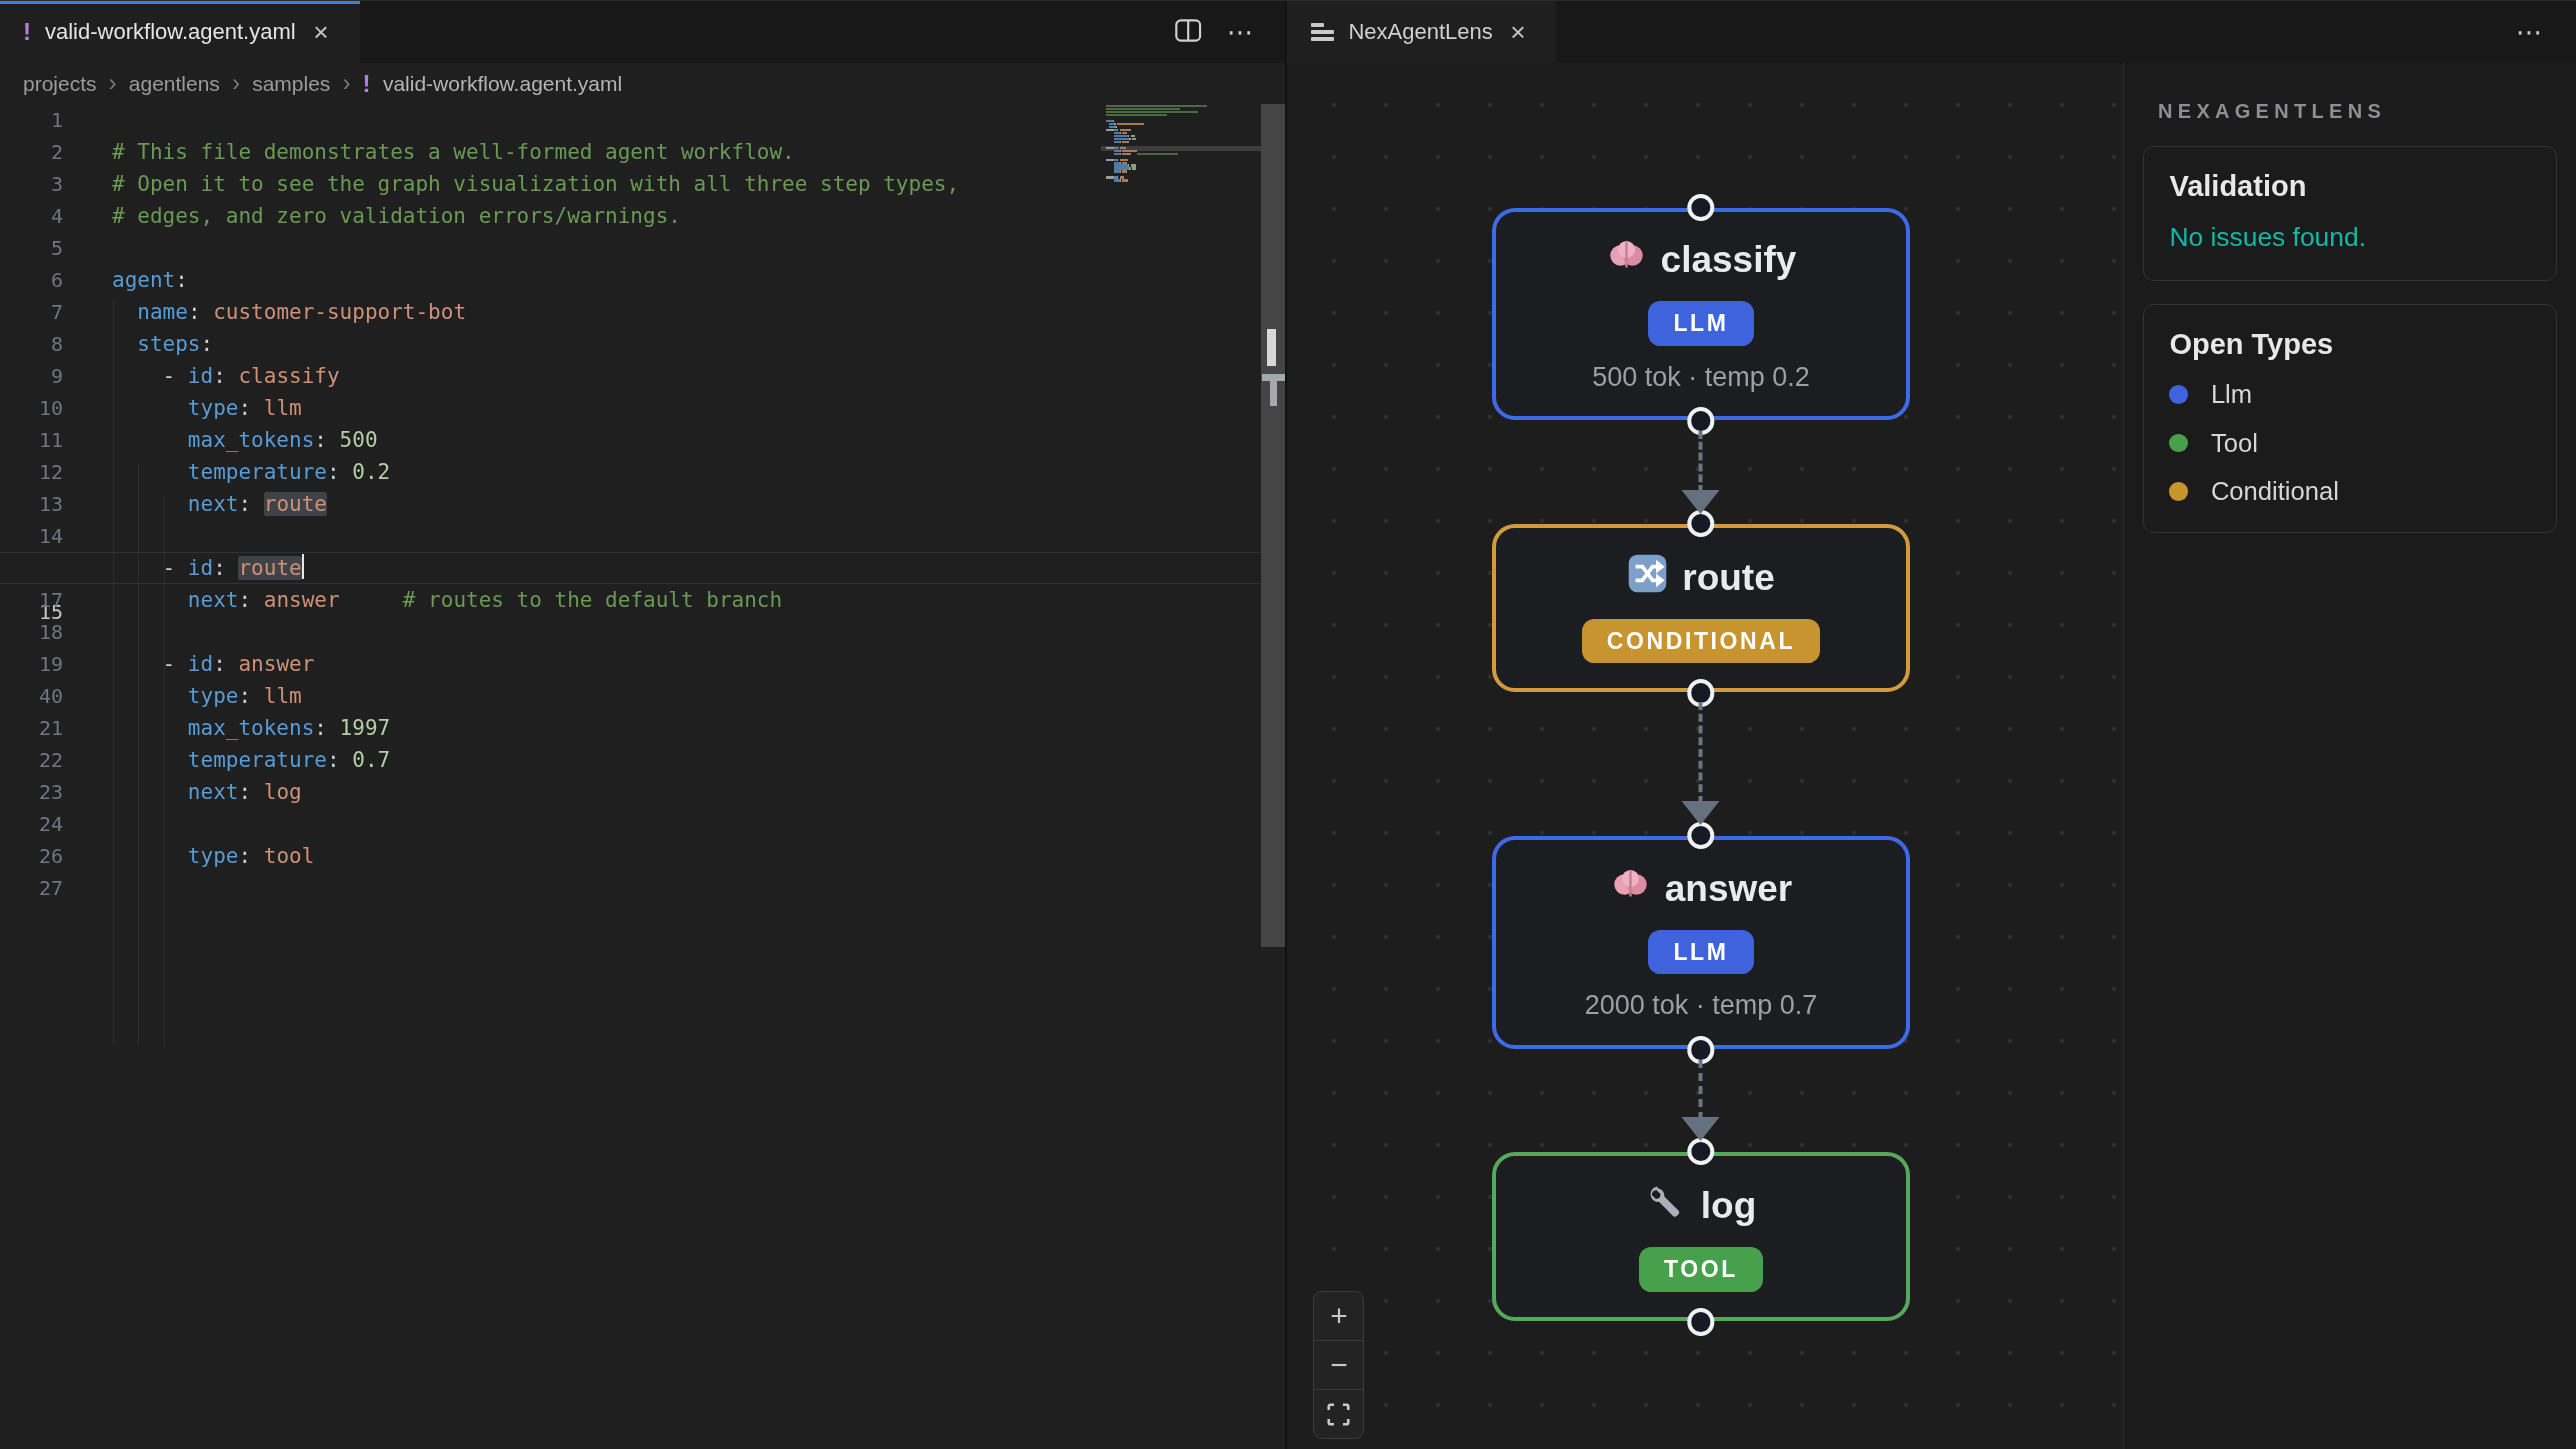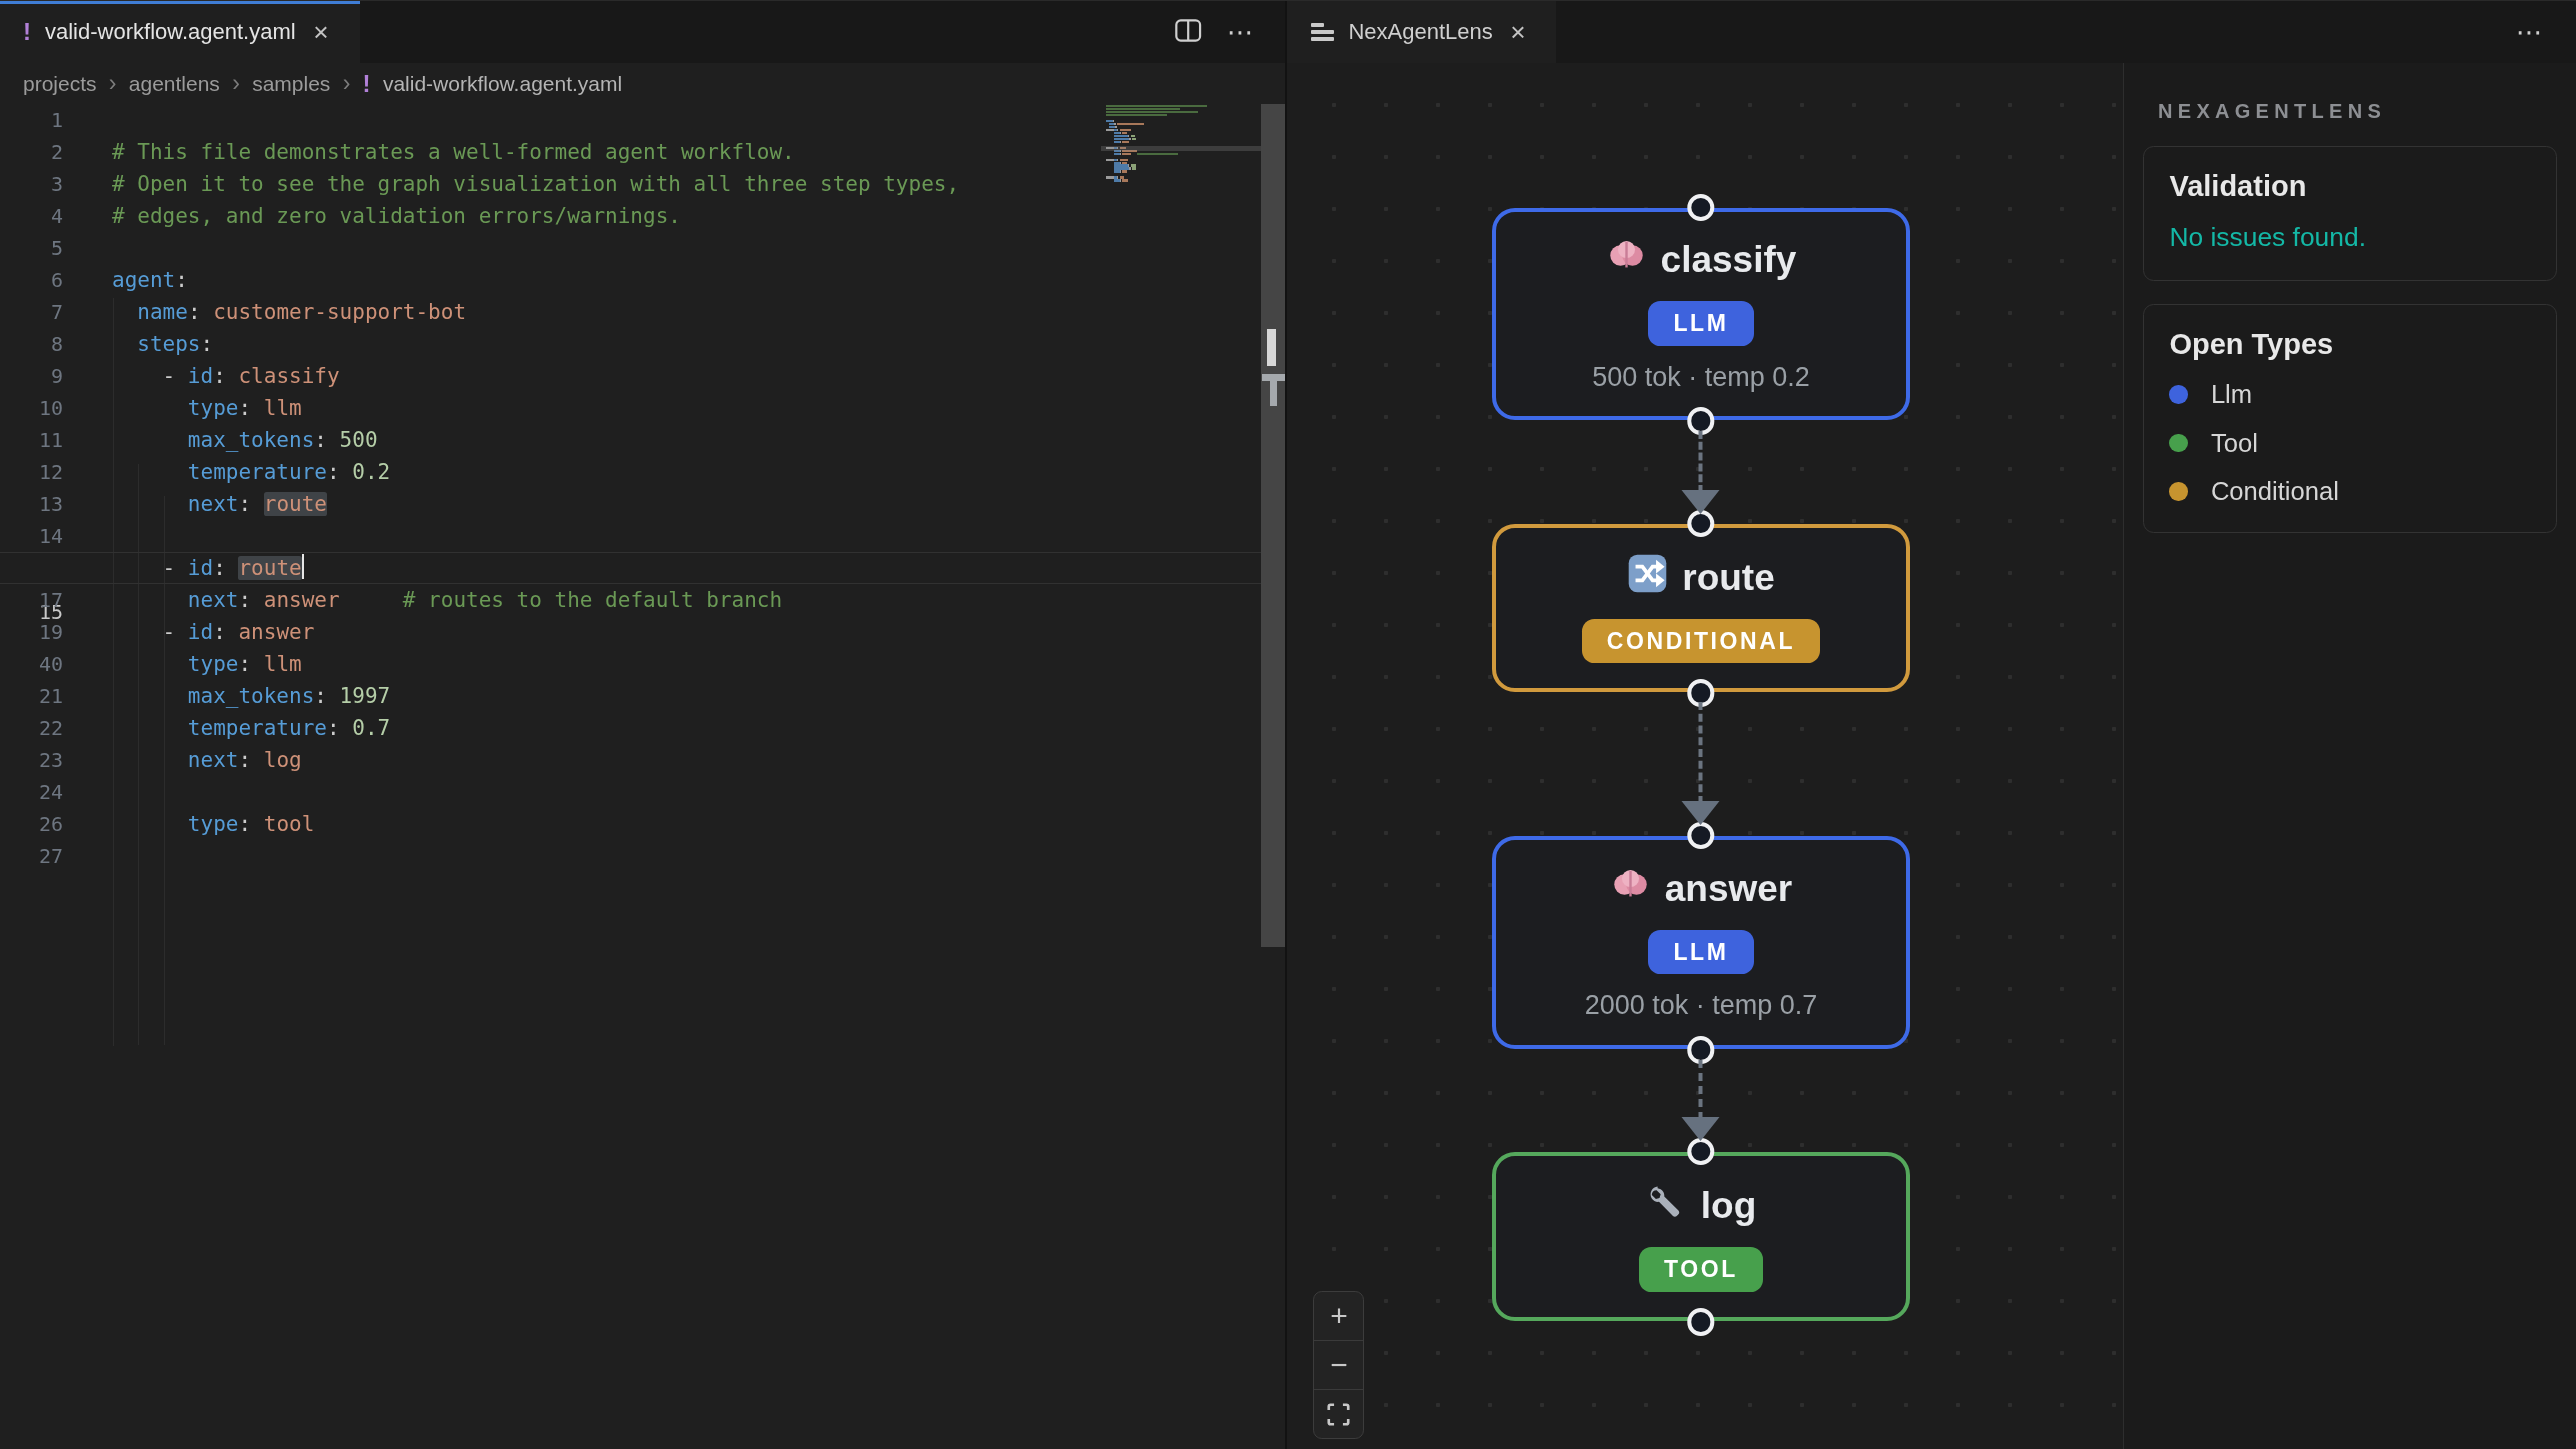--- a/index.html
+++ b/index.html
@@ -164,20 +164,21 @@
         <div class="code-row"><span class="gutter-num">7</span><span class="code-text"><span class="tk-d">  </span><span class="tk-k">name</span><span class="tk-p">:</span><span class="tk-d"> </span><span class="tk-s">customer-support-bot</span></span></div>
         <div class="code-row"><span class="gutter-num">8</span><span class="code-text"><span class="tk-d">  </span><span class="tk-k">steps</span><span class="tk-p">:</span></span></div>
         <div class="code-row"><span class="gutter-num">9</span><span class="code-text"><span class="tk-d">    - </span><span class="tk-k">id</span><span class="tk-p">:</span><span class="tk-d"> </span><span class="tk-s">classify</span></span></div>
         <div class="code-row"><span class="gutter-num">10</span><span class="code-text"><span class="tk-d">      </span><span class="tk-k">type</span><span class="tk-p">:</span><span class="tk-d"> </span><span class="tk-s">llm</span></span></div>
         <div class="code-row"><span class="gutter-num">11</span><span class="code-text"><span class="tk-d">      </span><span class="tk-k">max_tokens</span><span class="tk-p">:</span><span class="tk-d"> </span><span class="tk-n">500</span></span></div>
         <div class="code-row"><span class="gutter-num">12</span><span class="code-text"><span class="tk-d">      </span><span class="tk-k">temperature</span><span class="tk-p">:</span><span class="tk-d"> </span><span class="tk-n">0.2</span></span></div>
         <div class="code-row"><span class="gutter-num">13</span><span class="code-text"><span class="tk-d">      </span><span class="tk-k">next</span><span class="tk-p">:</span><span class="tk-d"> </span><span class="tk-s word-hl">route</span></span></div>
         <div class="code-row"><span class="gutter-num">14</span><span class="code-text"></span></div>
         <div class="code-row current"><span class="gutter-num">15</span><span class="code-text"><span class="tk-d">    - </span><span class="tk-k">id</span><span class="tk-p">:</span><span class="tk-d"> </span><span class="tk-s word-hl">route</span><span class="cursor"></span></span></div>
         <div class="code-row"><span class="gutter-num">17</span><span class="code-text"><span class="tk-d">      </span><span class="tk-k">next</span><span class="tk-p">:</span><span class="tk-d"> </span><span class="tk-s">answer</span><span class="tk-d">     </span><span class="tk-cm"># routes to the default branch</span></span></div>
+        <div class="code-row"><span class="gutter-num">18</span><span class="code-text"></span></div>
         <div class="code-row"><span class="gutter-num">19</span><span class="code-text"><span class="tk-d">    - </span><span class="tk-k">id</span><span class="tk-p">:</span><span class="tk-d"> </span><span class="tk-s">answer</span></span></div>
         <div class="code-row"><span class="gutter-num">40</span><span class="code-text"><span class="tk-d">      </span><span class="tk-k">type</span><span class="tk-p">:</span><span class="tk-d"> </span><span class="tk-s">llm</span></span></div>
         <div class="code-row"><span class="gutter-num">21</span><span class="code-text"><span class="tk-d">      </span><span class="tk-k">max_tokens</span><span class="tk-p">:</span><span class="tk-d"> </span><span class="tk-n">1997</span></span></div>
         <div class="code-row"><span class="gutter-num">22</span><span class="code-text"><span class="tk-d">      </span><span class="tk-k">temperature</span><span class="tk-p">:</span><span class="tk-d"> </span><span class="tk-n">0.7</span></span></div>
         <div class="code-row"><span class="gutter-num">23</span><span class="code-text"><span class="tk-d">      </span><span class="tk-k">next</span><span class="tk-p">:</span><span class="tk-d"> </span><span class="tk-s">log</span></span></div>
         <div class="code-row"><span class="gutter-num">24</span><span class="code-text"></span></div>
         <div class="code-row"><span class="gutter-num">26</span><span class="code-text"><span class="tk-d">      </span><span class="tk-k">type</span><span class="tk-p">:</span><span class="tk-d"> </span><span class="tk-s">tool</span></span></div>
         <div class="code-row"><span class="gutter-num">27</span><span class="code-text"></span></div>
       </div>
     <div class="minimap">

